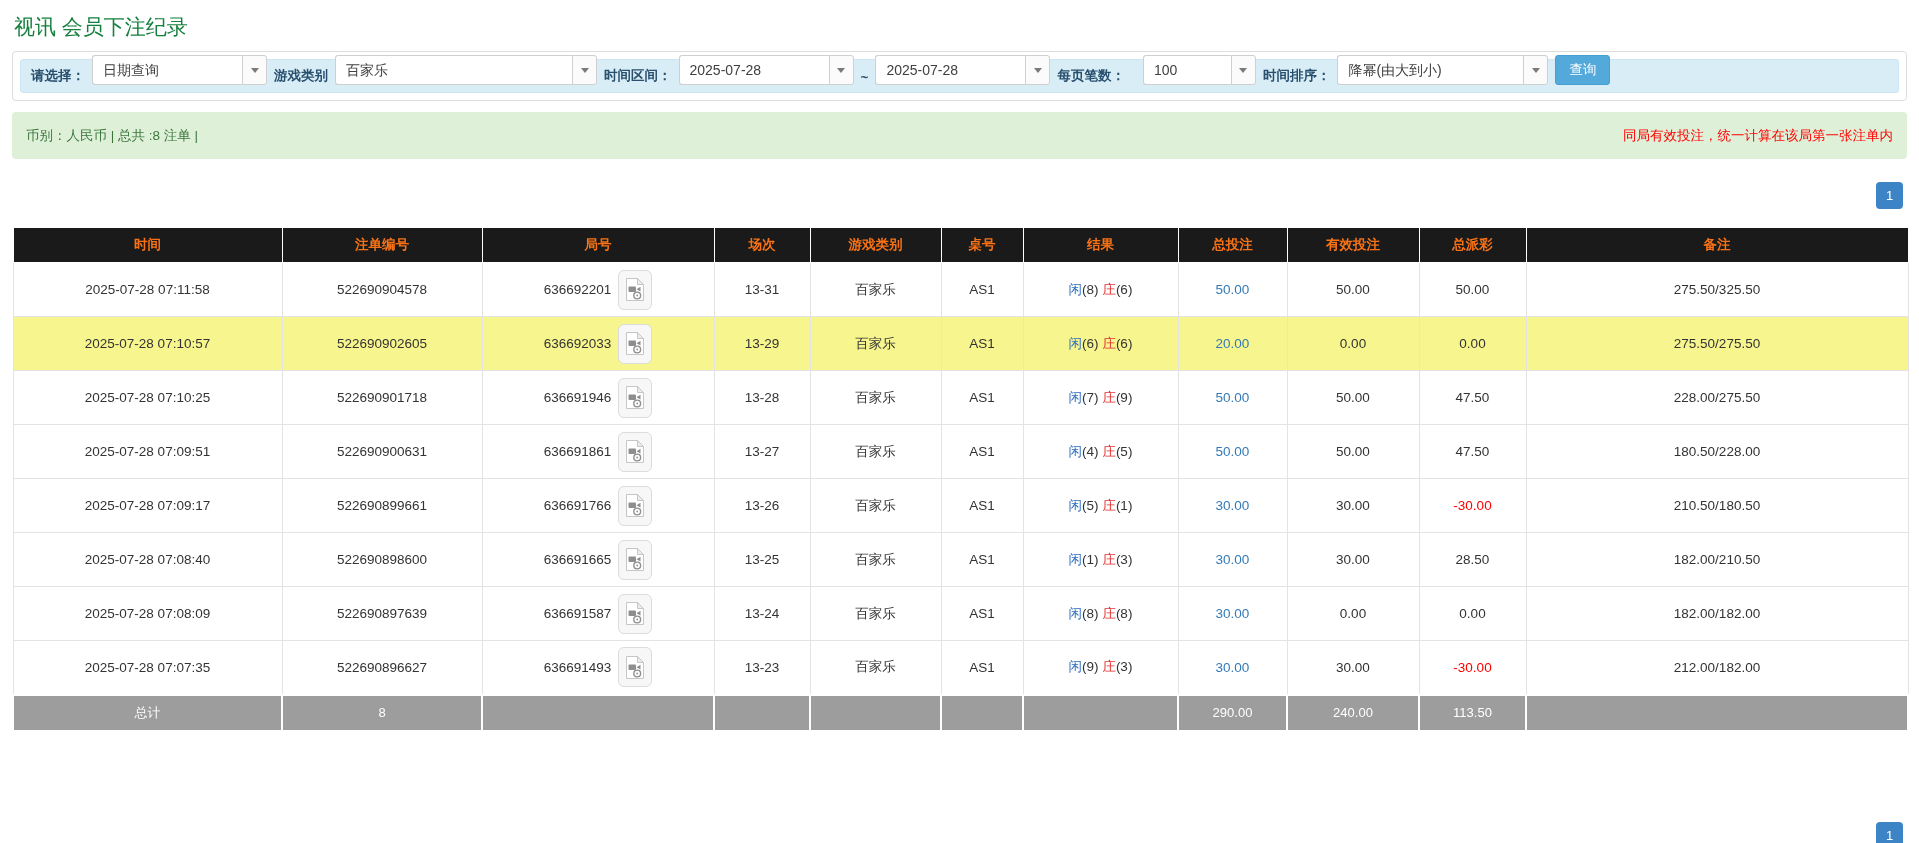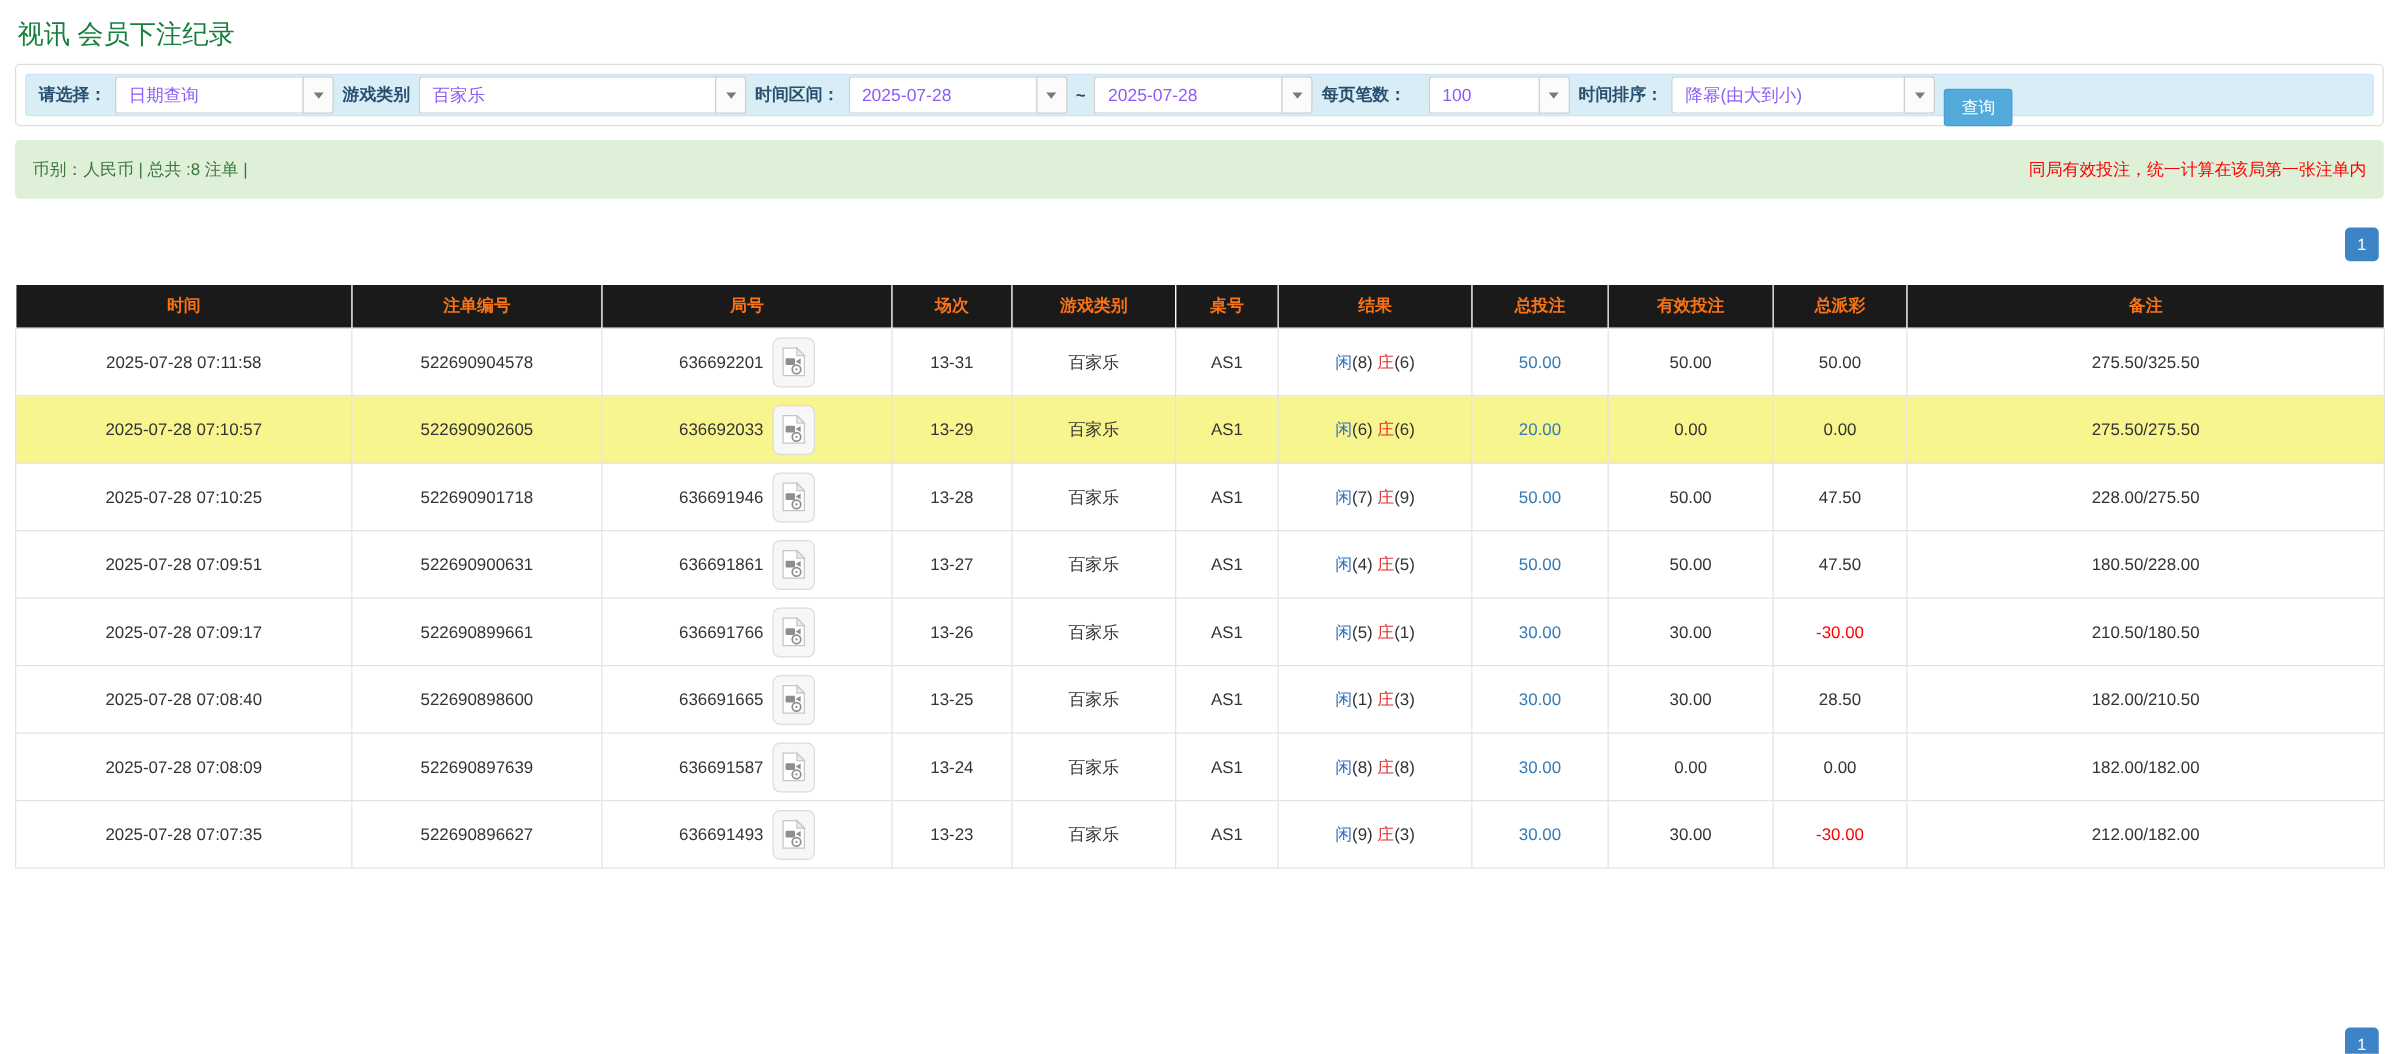--- a/index.html
+++ b/index.html
@@ -6,24 +6,24 @@
   html,body { margin:0; padding:0; }
   body {
     width:1919px; height:843px; overflow:hidden; position:relative;
     background:#fff; color:#333;
     font-family:"Liberation Sans", sans-serif; font-size:13.5px;
   }
   .page-title { font-size:21px; color:#15803d; padding:13px 0 0 14px; font-weight:400; }
 
   
   .filter-panel { margin:10px 12px 0 12px; border:1px solid #ddd; border-radius:4px; background:#fff; padding:7px; }
-  .filter-bar  { background:#d9edf7; border:1px solid #cbe5f2; border-radius:3px; display:flex; align-items:center; padding:7px 10px; gap:7px; height:34px; }
+  .filter-bar  { background:#d9edf7; border:1px solid #cbe5f2; border-radius:3px; display:flex; align-items:flex-end; padding:7px 10px; gap:7px; height:34px; }
   .f-label { color:#28506e; font-weight:bold; white-space:nowrap; }
   .combo { display:flex; height:30px; align-items:stretch; }
-  .combo-value { background:#fff; border:1px solid #cfcfcf; border-right:none; border-radius:3px 0 0 3px; padding:0 10px; line-height:28px; font-size:14px; color:#8b5cf6; white-space:nowrap; overflow:hidden; }
+  .combo-value { background:#fff; border:1px solid #cfcfcf; border-right:none; border-radius:3px 0 0 3px; padding:0 10px; line-height:28px; font-size:14px; color:#404040; white-space:nowrap; overflow:hidden; }
   .combo-arrow { width:25px; background:#fbfbfb; border:1px solid #cfcfcf; border-radius:0 3px 3px 0; display:flex; align-items:center; justify-content:center; }
   .combo-arrow::after { content:""; width:0; height:0; border-left:4px solid transparent; border-right:4px solid transparent; border-top:5px solid #7a7a7a; }
   .w-select  .combo-value { width:150px; }
   .w-game    .combo-value { width:237px; }
   .w-date    .combo-value { width:150px; }
   .w-size    .combo-value { width:88px;margin-left:11px; }
   .w-sort    .combo-value { width:186px; }
   .tilde { color:#28506e; font-weight:bold; }
   .search-btn { height:30px; padding:0 13px; background:#54a9db; border:1px solid #459fd4; border-radius:3px; color:#fff; font-size:13.5px; cursor:pointer; font-family:inherit;margin-top:20px; }
 
@@ -330,18 +330,31 @@
         <td>百家乐</td>
         <td>AS1</td>
         <td><span class="c-blue">闲</span><span class="c-dark">(9)</span> <span class="c-red">庄</span><span class="c-dark">(3)</span></td>
         <td><a class="bet-link">30.00</a></td>
         <td>30.00</td>
         <td class="neg">-30.00</td>
         <td>212.00/182.00</td>
       </tr>
     </tbody>
   <tfoot>
+      <tr>
+        <td>总计</td>
+        <td>8</td>
+        <td></td>
+        <td></td>
+        <td></td>
+        <td></td>
+        <td></td>
+        <td>290.00</td>
+        <td>240.00</td>
+        <td>113.50</td>
+        <td></td>
+      </tr>
     </tfoot>
 </table>
 
 <div class="pager-bottom">
   <span class="page-btn">1</span>
 </div>
 
 </body></html>

